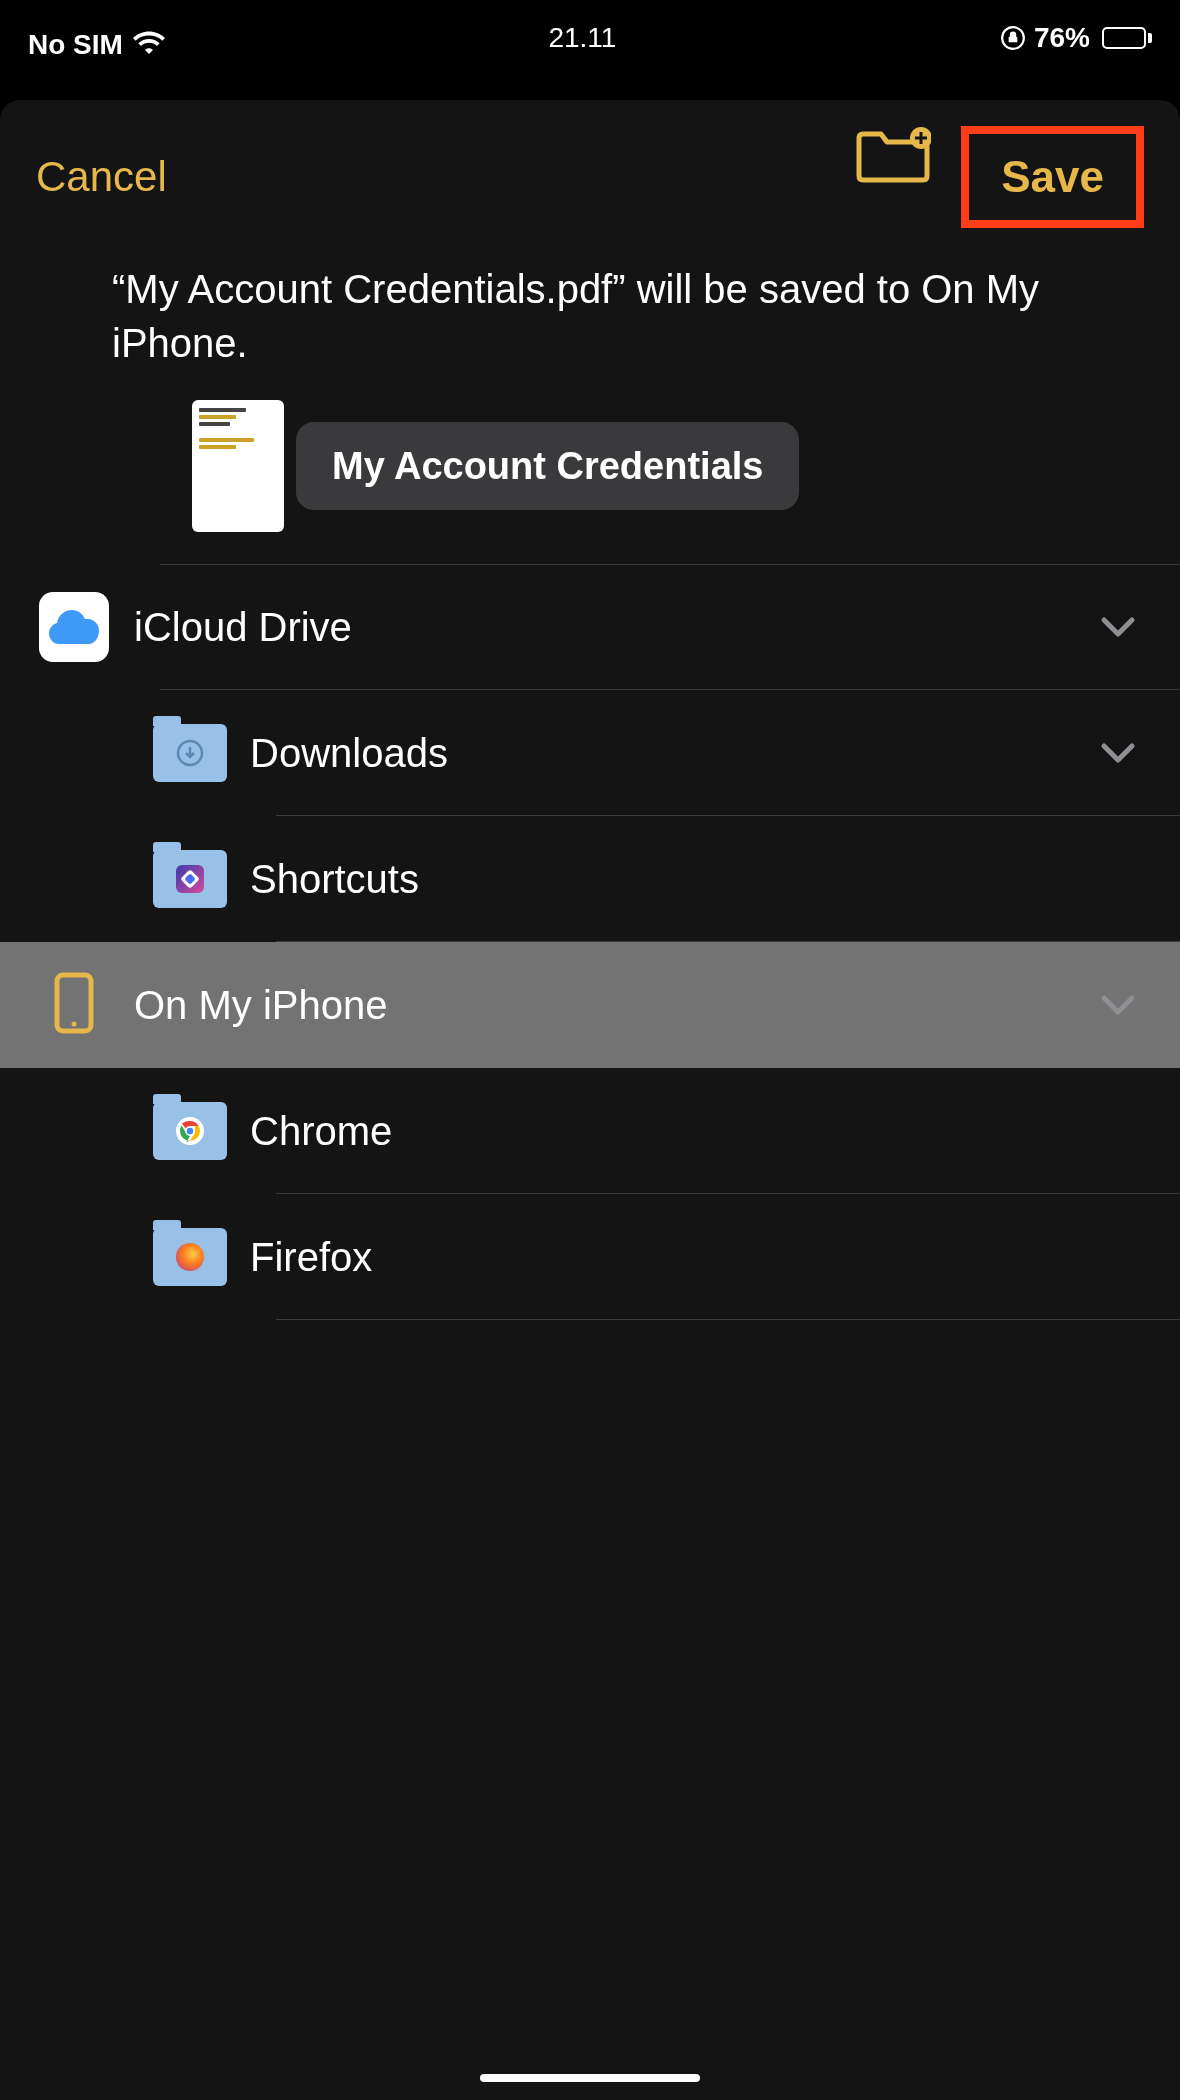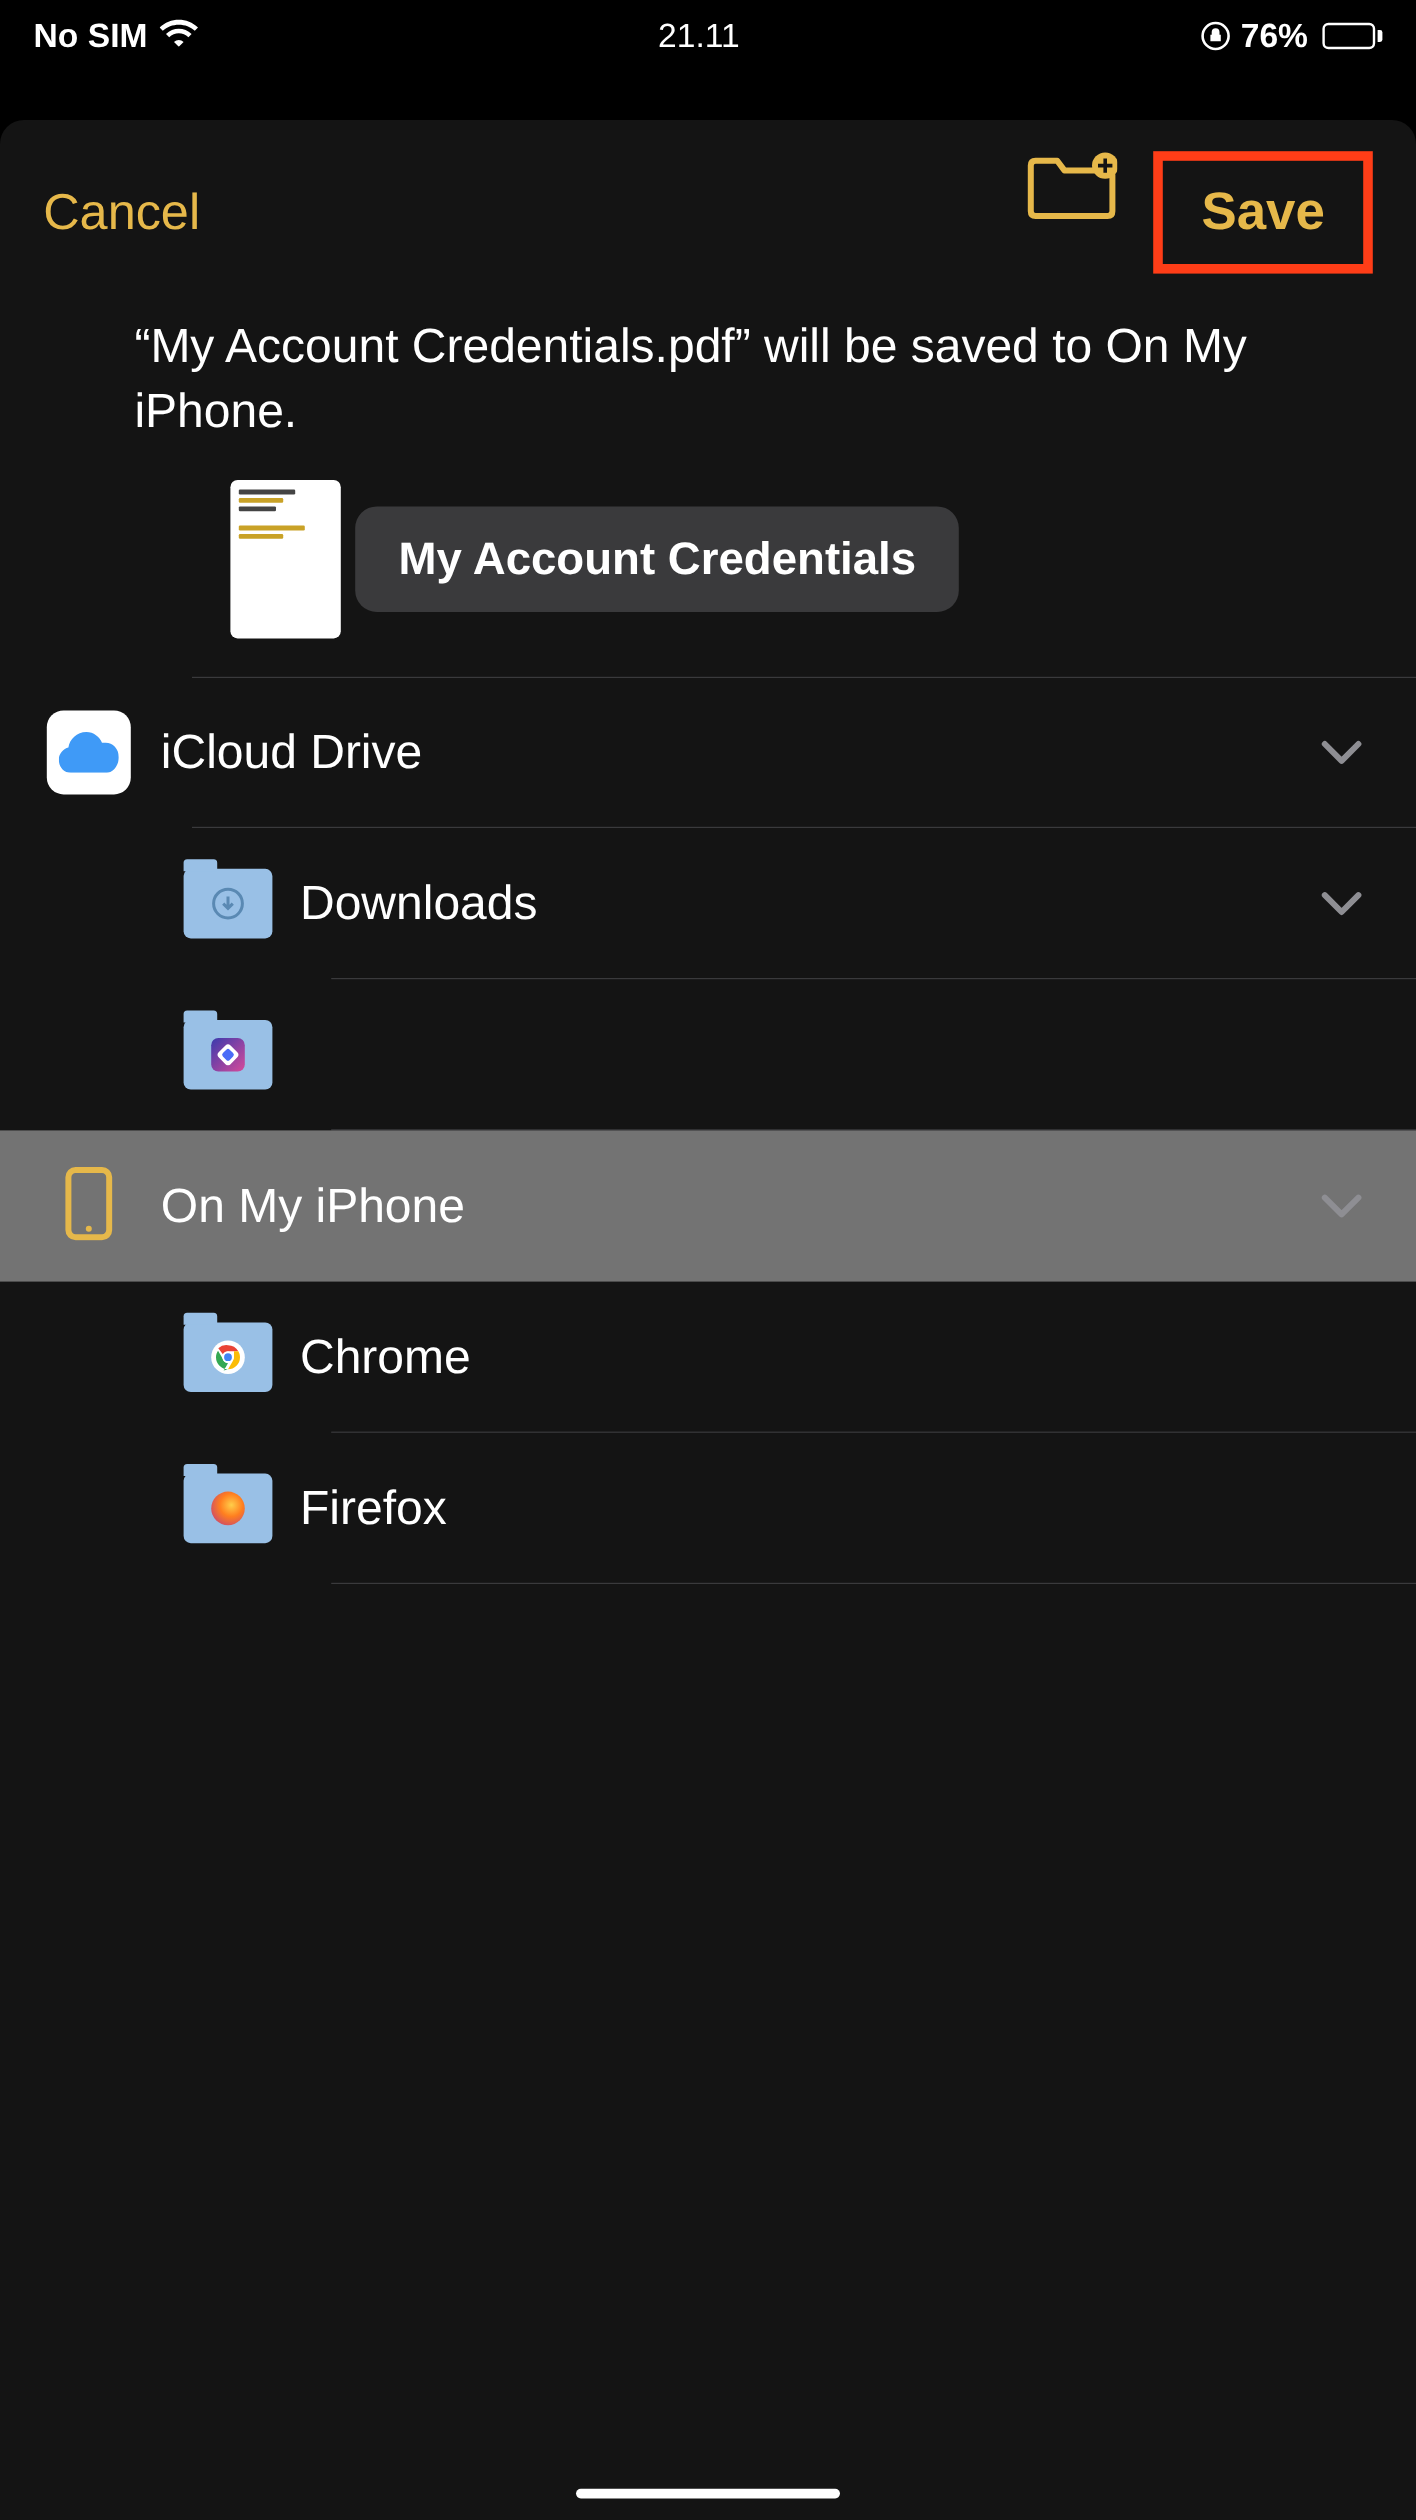--- a/index.html
+++ b/index.html
@@ -23,20 +23,21 @@
       justify-content: space-between;
       align-items: center;
       padding: 14px 28px 12px;
       font-size: 28px;
       font-weight: 600;
     }
     .status-left {
       display: flex;
       align-items: center;
       gap: 10px;
+      margin-top: 15px;
     }
     .status-right {
       display: flex;
       align-items: center;
       gap: 8px;
     }
     .wifi-icon svg { width: 32px; height: 24px; }
     .lock-rotation { display: inline-flex; }
     .battery {
       display: inline-flex;
@@ -359,20 +360,21 @@
       <div class="row-icon">
         <div class="folder-icon">
           <div class="folder-inner" style="background:linear-gradient(135deg,#3a3aad,#d64a9a);">
             <svg width="18" height="18" viewBox="0 0 18 18">
                 <rect x="2" y="2" width="14" height="14" rx="3" fill="#fff" transform="rotate(45 9 9)"></rect>
                 <rect x="5" y="5" width="8" height="8" rx="2" fill="#4a6cf7" transform="rotate(45 9 9)"></rect>
               </svg>
           </div>
         </div>
       </div>
+      <span class="row-label">Shortcuts</span>
       <div class="divider-bottom"></div>
     </div>
 
     <div class="location-row selected-row">
       <div class="row-icon iphone-icon-wrap">
         <span>
           <svg width="40" height="62" viewBox="0 0 40 62" fill="none" stroke="#e6b84a" stroke-width="5">
               <rect x="3" y="3" width="34" height="56" rx="6"></rect>
               <circle cx="20" cy="52" r="2.5" fill="#e6b84a" stroke="none"></circle>
             </svg>

